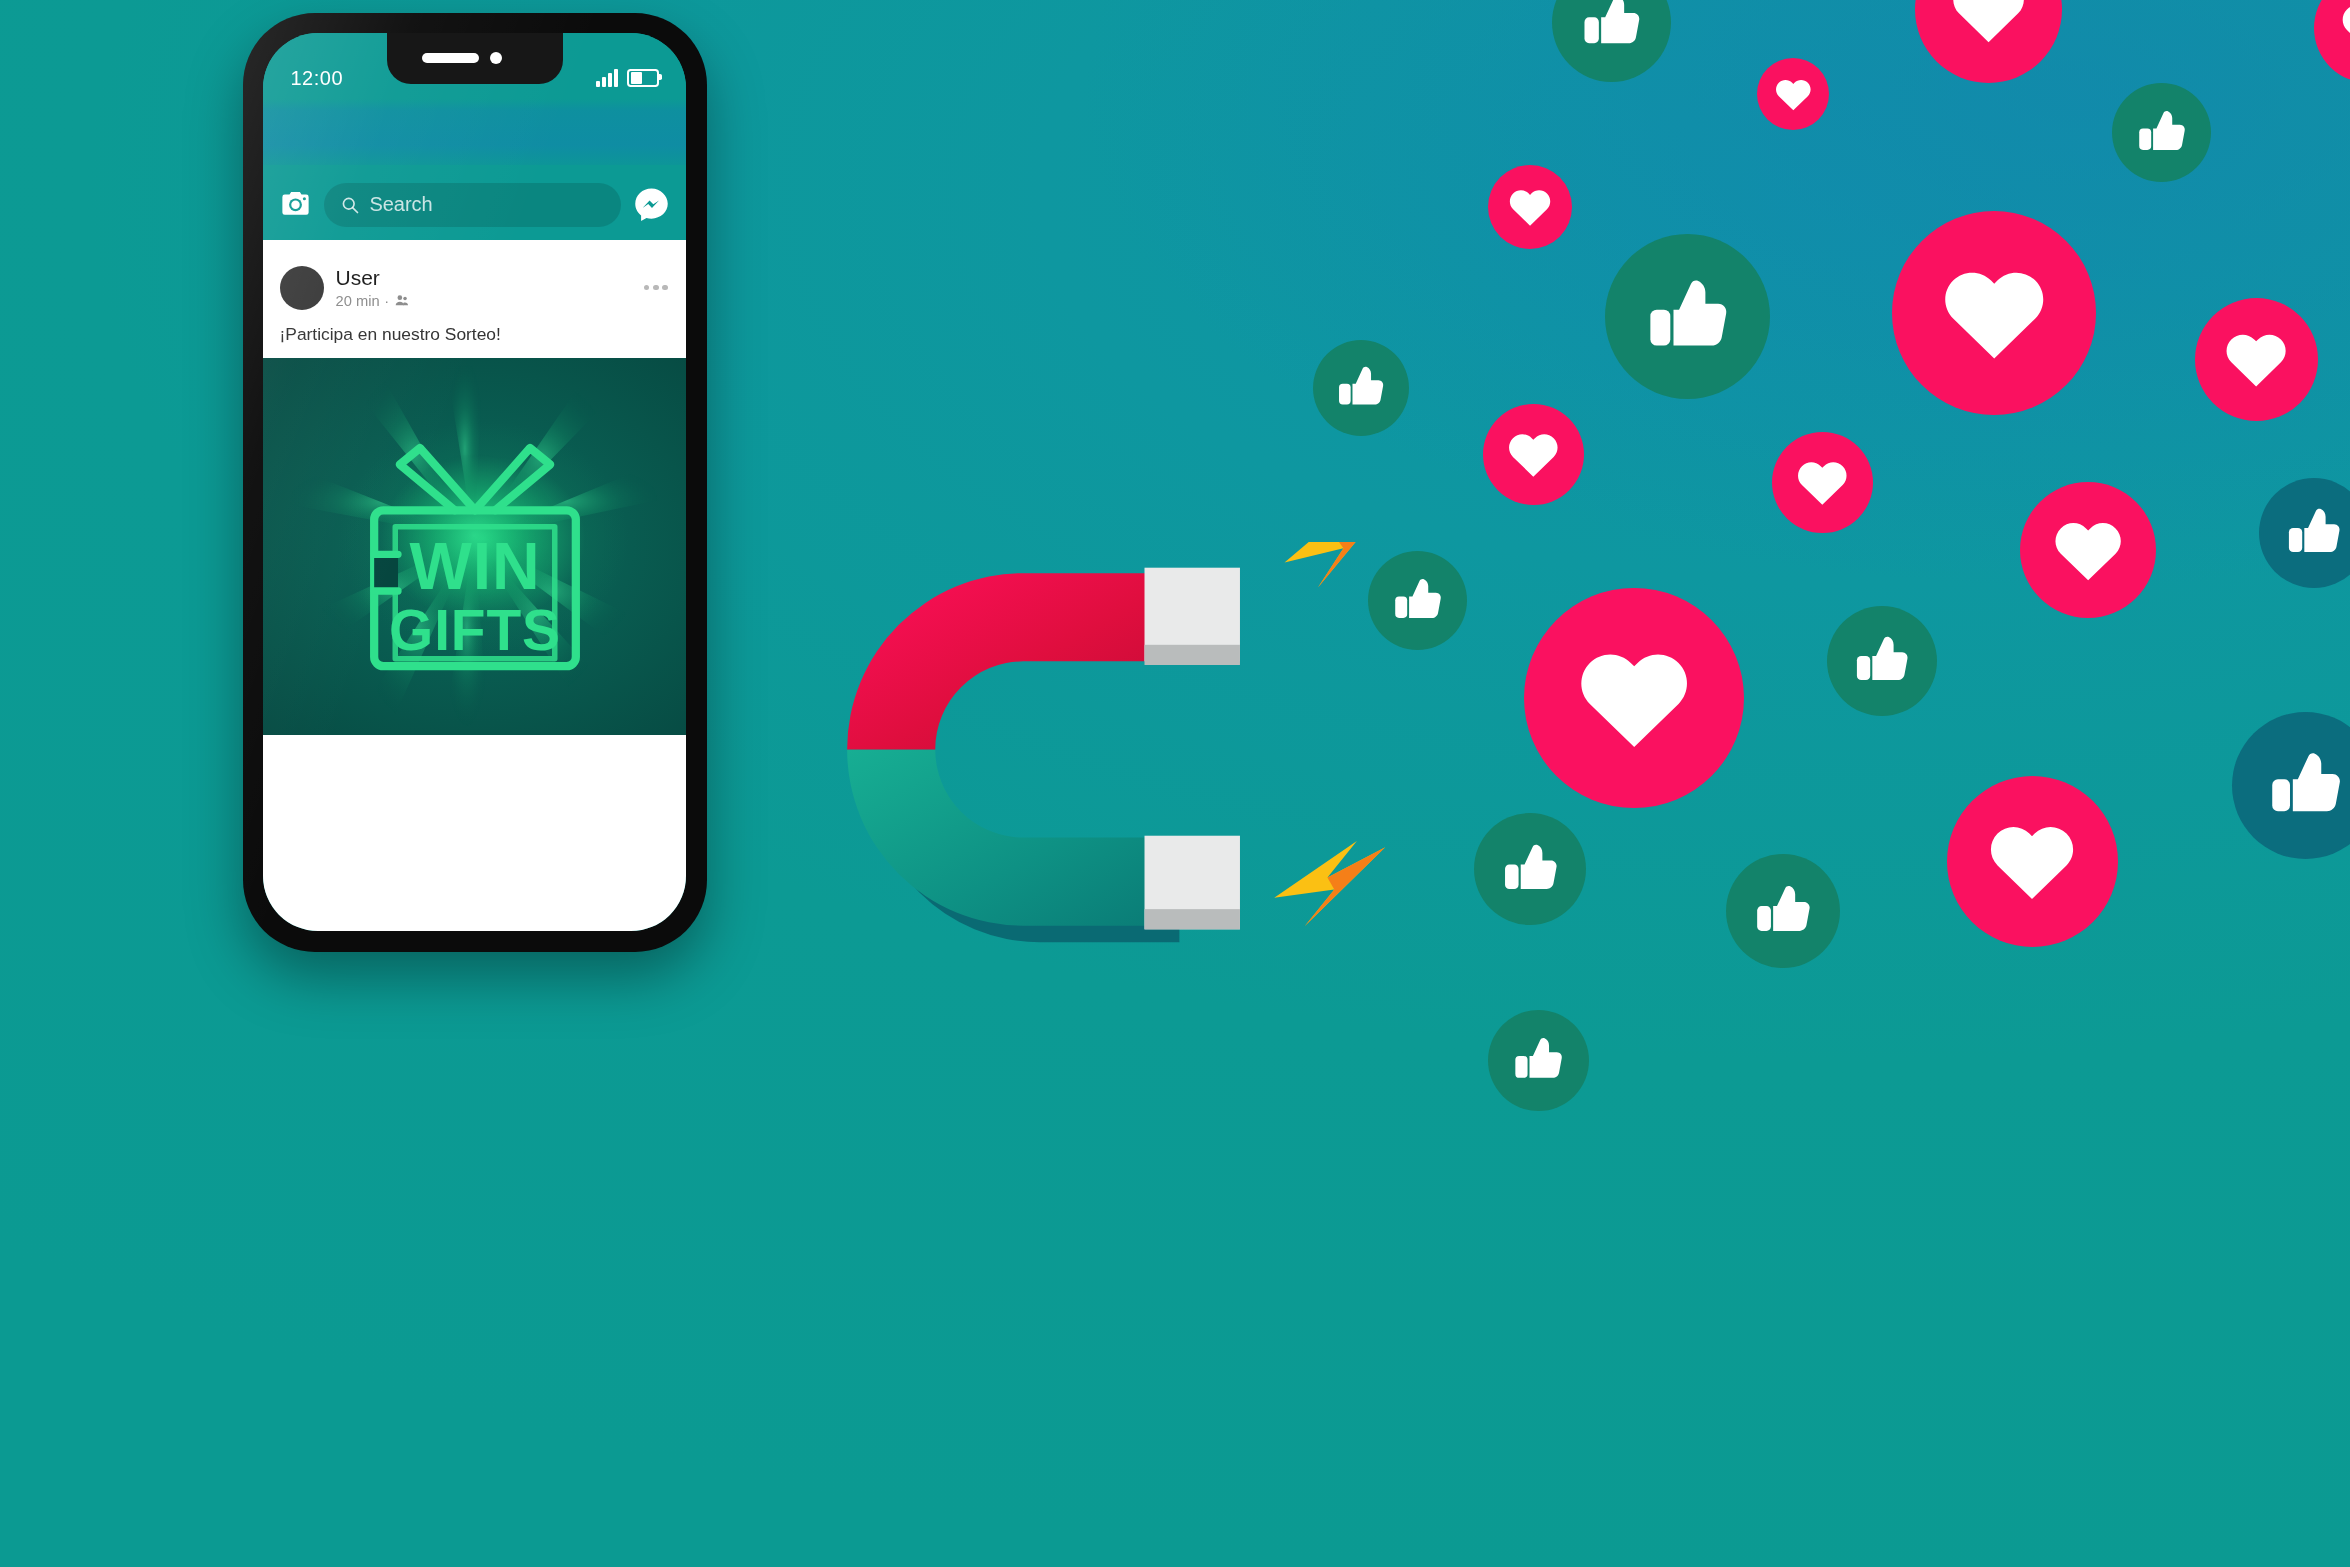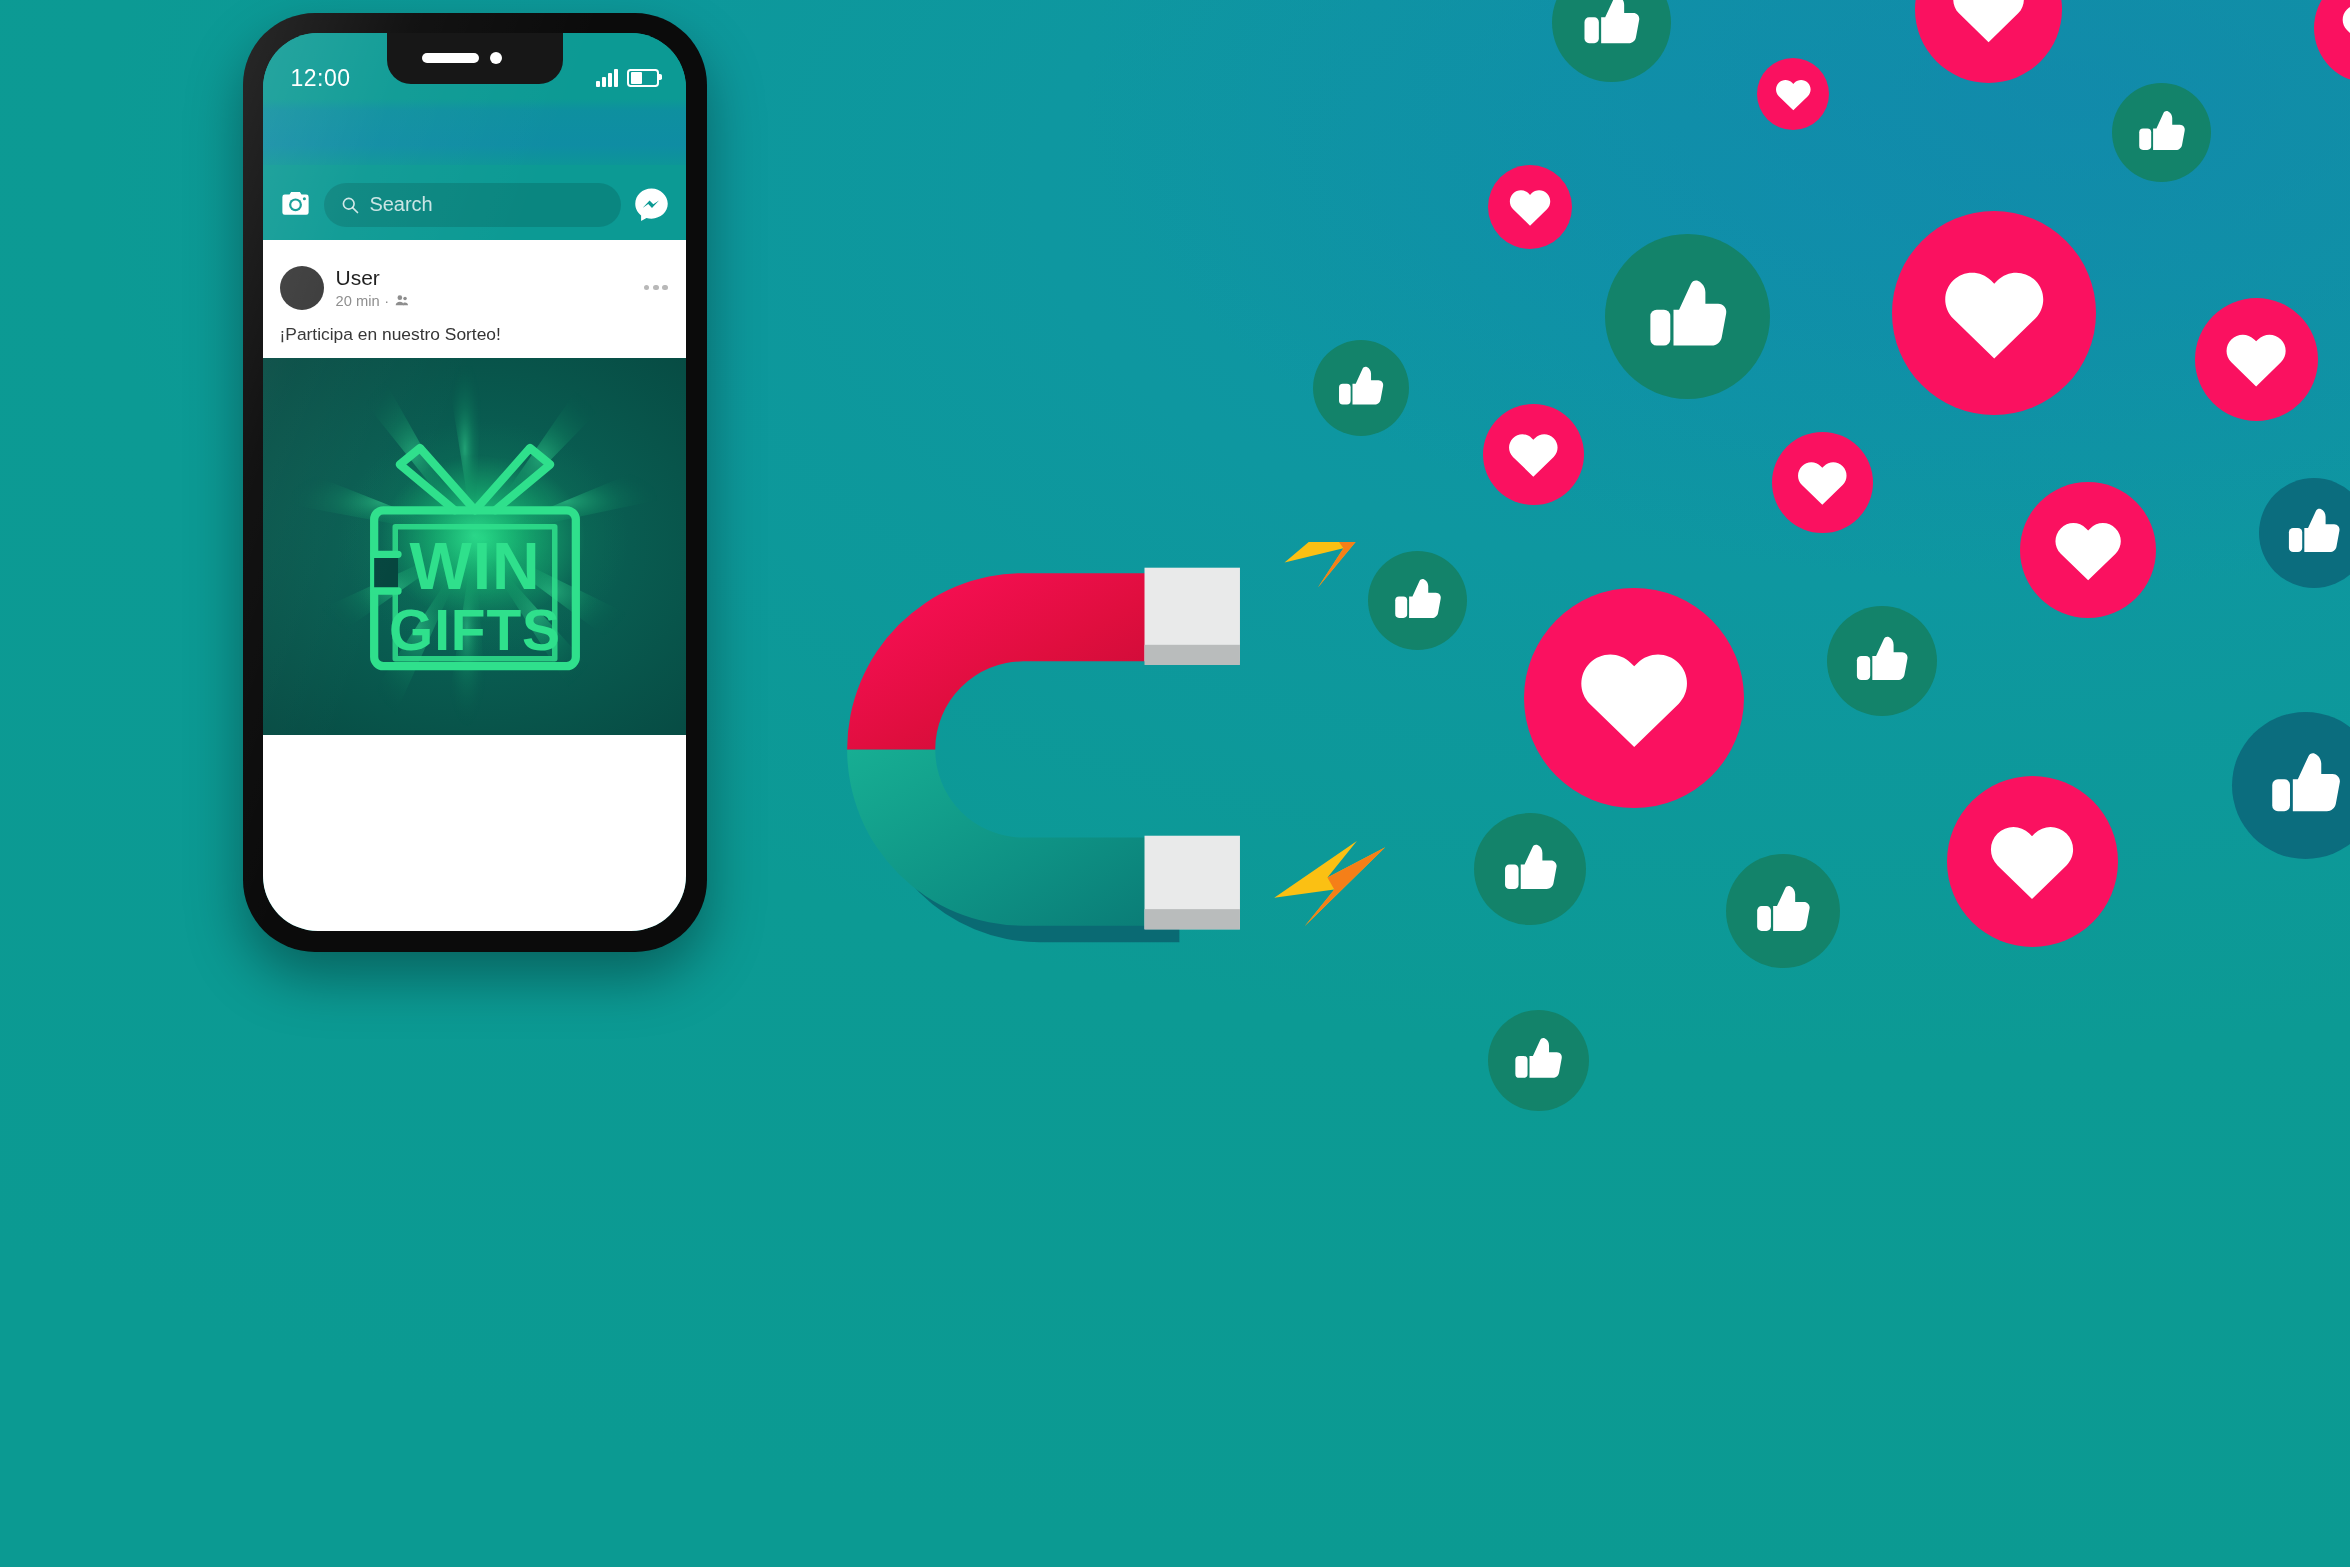--- a/index.html
+++ b/index.html
@@ -52,21 +52,21 @@
   .notch .cam{
     position:absolute;left:103px;top:21px;width:12px;height:12px;border-radius:50%;background:#fff;
   }
 
   
   .statusbar{
     position:absolute;left:0;top:0;width:423px;height:66px;z-index:5;
     display:flex;align-items:center;justify-content:space-between;
     padding:0 27.5px;box-sizing:border-box;color:#fff;
   }
-  .stat-time{font-size:23px;letter-spacing:0.5px;margin-top:24px;}
+  .stat-time{font-size:20px;letter-spacing:0.5px;margin-top:24px;}
   .stat-right{display:flex;align-items:center;gap:9.2px;margin-top:24px;}
   .bars{display:flex;align-items:flex-end;gap:2.3px;height:18.4px;}
   .bars i{display:block;width:3.7px;background:#fff;border-radius:0.9px;}
   .bars i:nth-child(1){height:6.4px}.bars i:nth-child(2){height:10px}
   .bars i:nth-child(3){height:13.8px}.bars i:nth-child(4){height:18.4px}
   .batt{position:relative;width:27.5px;height:14.7px;border:2.3px solid #fff;border-radius:3.7px;}
   .batt::after{content:"";position:absolute;right:-5.5px;top:3.7px;width:2.8px;height:5.5px;background:#fff;border-radius:0 1.8px 1.8px 0;}
   .batt i{position:absolute;left:1.8px;top:1.8px;bottom:1.8px;width:11px;background:#fff;border-radius:0.9px;}
 
   

